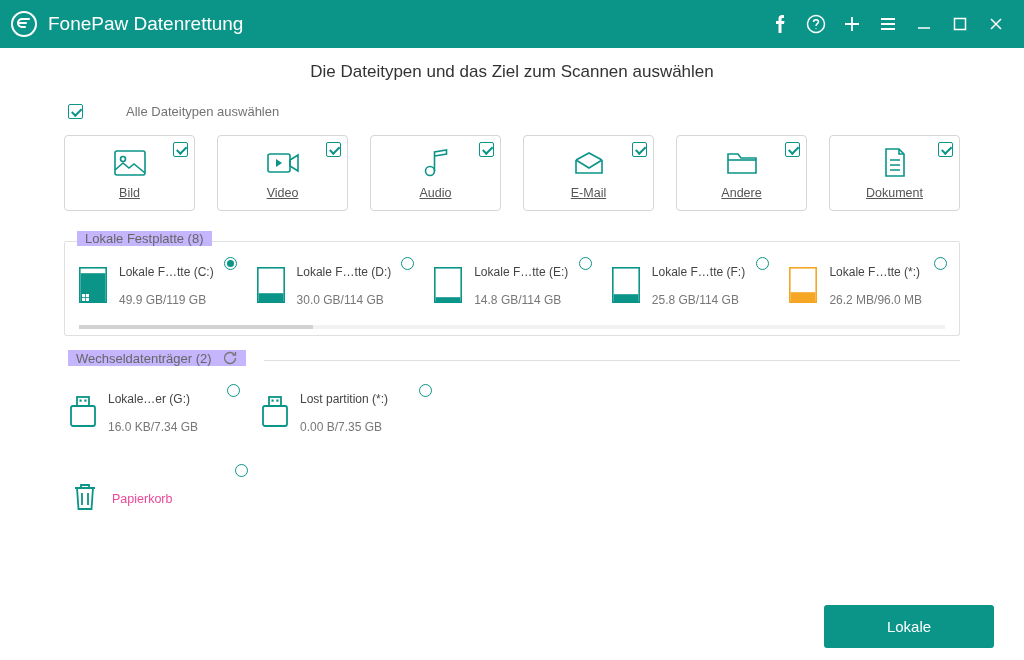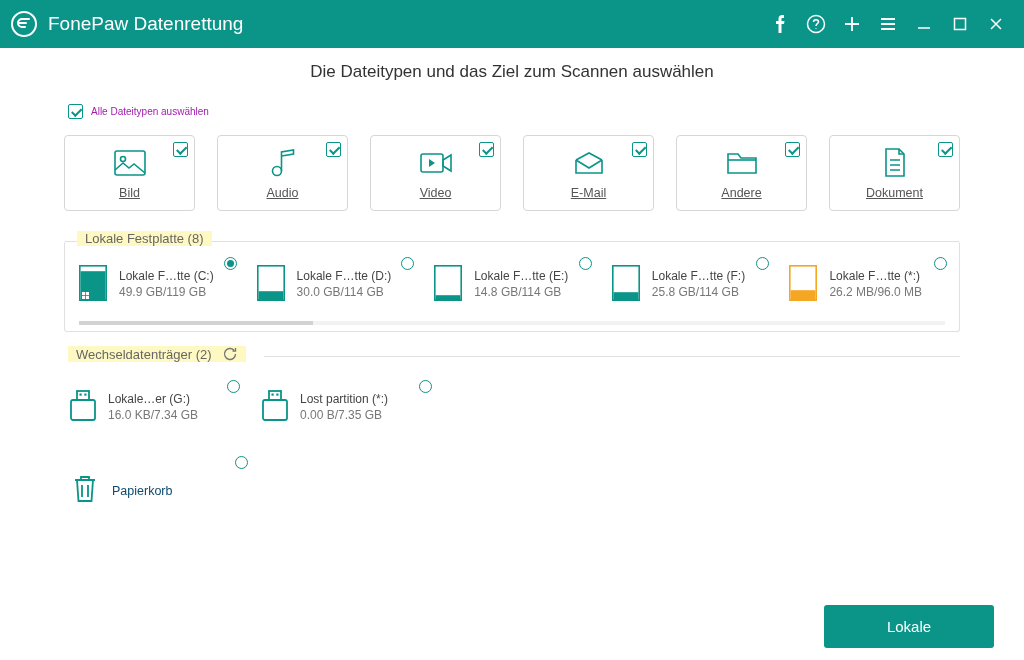--- a/index.html
+++ b/index.html
@@ -9,44 +9,44 @@
   .logo-icon { width: 28px; height: 28px; display: flex; align-items: center; justify-content: center; }
   .app-title { font-size: 19px; font-weight: 400; }
   .titlebar-spacer { flex: 1; }
   .titlebar-btn { width: 36px; height: 48px; display: flex; align-items: center; justify-content: center; cursor: pointer; }
   .titlebar-btn svg { stroke: #fff; }
   .content { padding: 14px 64px 10px 64px; position: relative; height: calc(100% - 48px); }
   .main-heading { text-align: center; font-size: 17px; font-weight: 500; color: #333; margin-bottom: 22px; }
   .select-all-row { display: flex; align-items: center; gap: 8px; margin-bottom: 16px; margin-left: 4px; }
   .checkbox { width: 15px; height: 15px; border: 1.5px solid #0b9488; border-radius: 2px; display: flex; align-items: center; justify-content: center; cursor: pointer; background:#fff; }
   .checkbox.checked::after { content: ""; width: 4px; height: 8px; border: solid #0b9488; border-width: 0 2px 2px 0; transform: rotate(45deg) translateY(-1px); }
-  .select-all-label { font-size: 10px; color: #a21caf; }
+  .select-all-label { font-size: 13px; color: #737373; margin-left: 35px; }
   .types-row { display: flex; gap: 22px; margin-bottom: 30px; }
   .type-card { flex: 1; border: 1px solid #d6d6d6; border-radius: 4px; padding: 12px 6px 10px 6px; text-align: center; position: relative; cursor: pointer; background:#fff; }
   .type-card .card-check { position: absolute; top: 6px; right: 6px; }
   .type-icon { height: 30px; display: flex; align-items: center; justify-content: center; margin-bottom: 8px; }
   .type-label { font-size: 12.5px; color: #555; text-decoration: underline; }
   .section { border: 1px solid #e0e0e0; border-radius: 3px; border-top:none; padding: 16px 14px 14px 14px; margin-bottom: 24px; position: relative; }
   .section-border-top { position:absolute; top:0; left:0; right:0; height:0; border-top:1px solid #e0e0e0;}
-  .section-header { position:absolute; top:-10px; left:12px; background:#fef9c3; padding:0 8px; display:flex; align-items:center; gap:10px; }
+  .section-header { position:absolute; top:-10px; left:12px; background:#c4b5fd; padding:0 8px; display:flex; align-items:center; gap:10px; }
   .section-title { font-size: 13px; color: #666; }
   .refresh-ic { width:16px; height:16px; cursor:pointer; }
   .drive-row { display: flex; gap: 22px; margin-top:8px;}
   .drive-item { position: relative; display:flex; align-items:center; gap:10px; width: 170px; cursor:pointer;}
   .drive-radio { position:absolute; top:-8px; right:-2px; width:13px; height:13px; border:1.5px solid #0b9488; border-radius:50%; display:flex; align-items:center; justify-content:center; background:#fff;}
   .drive-radio.selected::after { content:""; width:7px; height:7px; border-radius:50%; background:#0b9488;}
   .drive-icn { width:30px; height:38px; flex-shrink:0;}
-  .drive-texts { display:flex; flex-direction:column; gap:2px; min-width:0;}
+  .drive-texts { display:flex; flex-direction:column; gap:14px; min-width:0;}
   .drive-title { font-size:12px; color:#444; white-space:nowrap; overflow:hidden; text-overflow:ellipsis;}
   .drive-sub { font-size:12px; color:#777;}
   .scroll-ind { height:4px; background:#f2f2f2; margin-top:18px; position:relative;}
   .scroll-thumb { position:absolute; left:0; width:27%; height:100%; background:#d2d2d2;}
   .trash-item { display:flex; align-items:center; gap:14px; position:relative; width:170px; cursor:pointer;}
   .trash-radio { position:absolute; top:-18px; right:-6px; width:13px; height:13px; border:1.5px solid #0b9488; border-radius:50%; background:#fff;}
-  .trash-label { font-size:12.5px; color:#0c4a6e;}
+  .trash-label { font-size:12.5px; color:#ec4899;}
   .scan-btn { position:absolute; right:30px; bottom:12px; background:#0b9488; color:#fff; border:none; width:170px; height:43px; border-radius:3px; font-size:15px; cursor:pointer;}
 </style>
 </head>
 <body>
 
 <div class="titlebar">
   <div class="logo-wrap">
     <span class="logo-icon">
       <svg width="26" height="26" viewBox="0 0 26 26">
           <circle cx="13" cy="13" r="12" fill="none" stroke="#fff" stroke-width="2"></circle>
@@ -112,37 +112,37 @@
             <rect x="1" y="1" width="30" height="24" rx="2"></rect>
             <circle cx="9" cy="9" r="2.5"></circle>
             <path d="M1 20l8-7 6 5 5-4 11 9"></path>
           </svg>
         </div>
       <div class="type-label">Bild</div>
     </div>
     <div class="type-card">
       <span class="checkbox checked card-check"></span>
       <div class="type-icon">
-          <svg width="26" height="28" viewBox="0 0 26 28" fill="none" stroke="#0b9488" stroke-width="1.6">
-            <circle cx="7" cy="22" r="4.5"></circle>
-            <path d="M11.5 22V3l12-2v4l-12 2"></path>
-          </svg>
-        </div>
-      <div class="type-label">Audio</div>
-    </div>
-    <div class="type-card">
-      <span class="checkbox checked card-check"></span>
-      <div class="type-icon">
           <svg width="32" height="24" viewBox="0 0 32 24" fill="none" stroke="#0b9488" stroke-width="1.6">
             <rect x="1" y="3" width="22" height="18" rx="2"></rect>
             <path d="M23 9l8-5v16l-8-5z"></path>
             <path d="M9 8l6 4-6 4z" fill="#0b9488" stroke="none"></path>
           </svg>
         </div>
       <div class="type-label">Video</div>
+    </div>
+    <div class="type-card">
+      <span class="checkbox checked card-check"></span>
+      <div class="type-icon">
+          <svg width="26" height="28" viewBox="0 0 26 28" fill="none" stroke="#0b9488" stroke-width="1.6">
+            <circle cx="7" cy="22" r="4.5"></circle>
+            <path d="M11.5 22V3l12-2v4l-12 2"></path>
+          </svg>
+        </div>
+      <div class="type-label">Audio</div>
     </div>
     <div class="type-card">
       <span class="checkbox checked card-check"></span>
       <div class="type-icon">
           <svg width="30" height="24" viewBox="0 0 30 24" fill="none" stroke="#0b9488" stroke-width="1.6">
             <path d="M2 9v13h26V9M2 9l13-7 13 7M2 9l13 8 13-8"></path>
           </svg>
         </div>
       <div class="type-label">E-Mail</div>
     </div>

